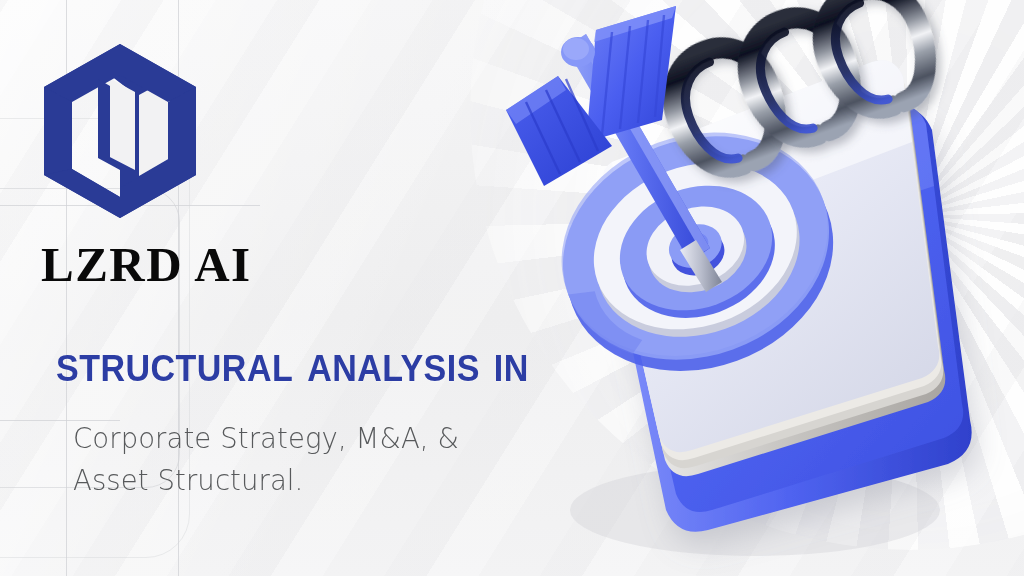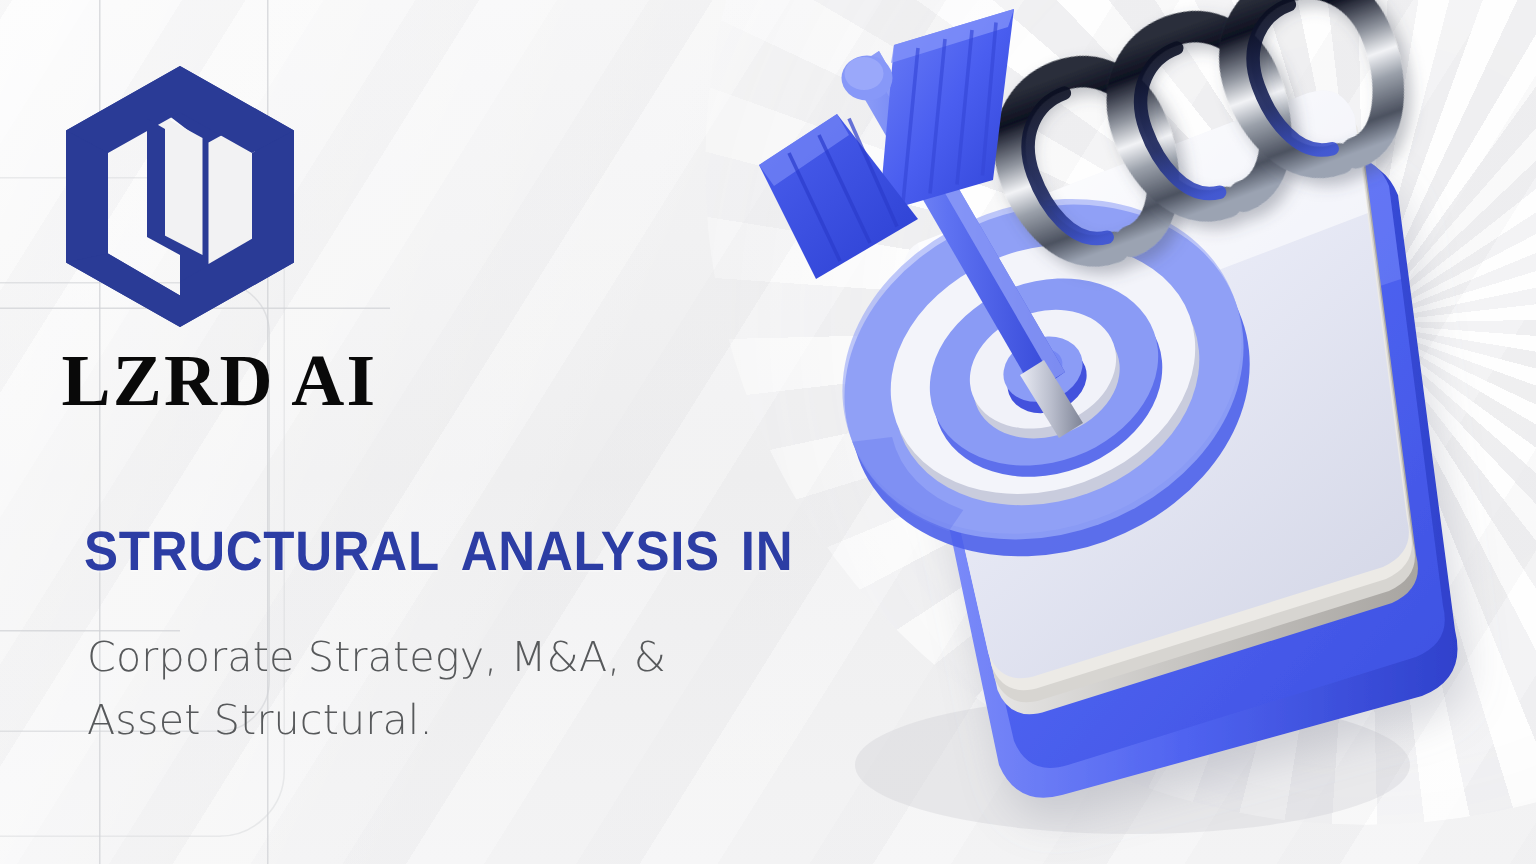--- a/index.html
+++ b/index.html
@@ -56,21 +56,21 @@
     pointer-events:none;
   }
 
   
   .left { position:absolute; left:0; top:0; width:560px; height:576px; }
 
   .logo-mark { position:absolute; left:40px; top:42px; width:160px; height:178px; }
   .logo-mark svg { width:100%; height:100%; display:block; }
 
   .brand {
-    position:absolute; left:41px; top:229px;
+    position:absolute; left:41px; top:240px;
     font-family:"Liberation Serif", serif;
     font-weight:bold;
     font-size:49px;
     letter-spacing:1.5px;
     color:#090909;
     line-height:1;
   }
 
   .headline {
     position:absolute; left:56px; top:336px;
@@ -92,21 +92,21 @@
   .subhead {
     position:absolute; left:58px; top:418px;
     width:470px;
     font-family:"DejaVu Sans", sans-serif;
     font-weight:300;
     font-size:27.5px;
     line-height:1.52;
     color:#57595b;
     letter-spacing:.1px;
   }
-  .subhead .ln { display:block; }
+  .subhead .ln { display:block;margin-left:15px; }
 
   
   .art {
     position:absolute;
     left:500px; top:-10px;
     width:540px; height:600px;
     pointer-events:none;
   }
   .art svg { width:100%; height:100%; display:block; overflow:visible; }
 </style>

